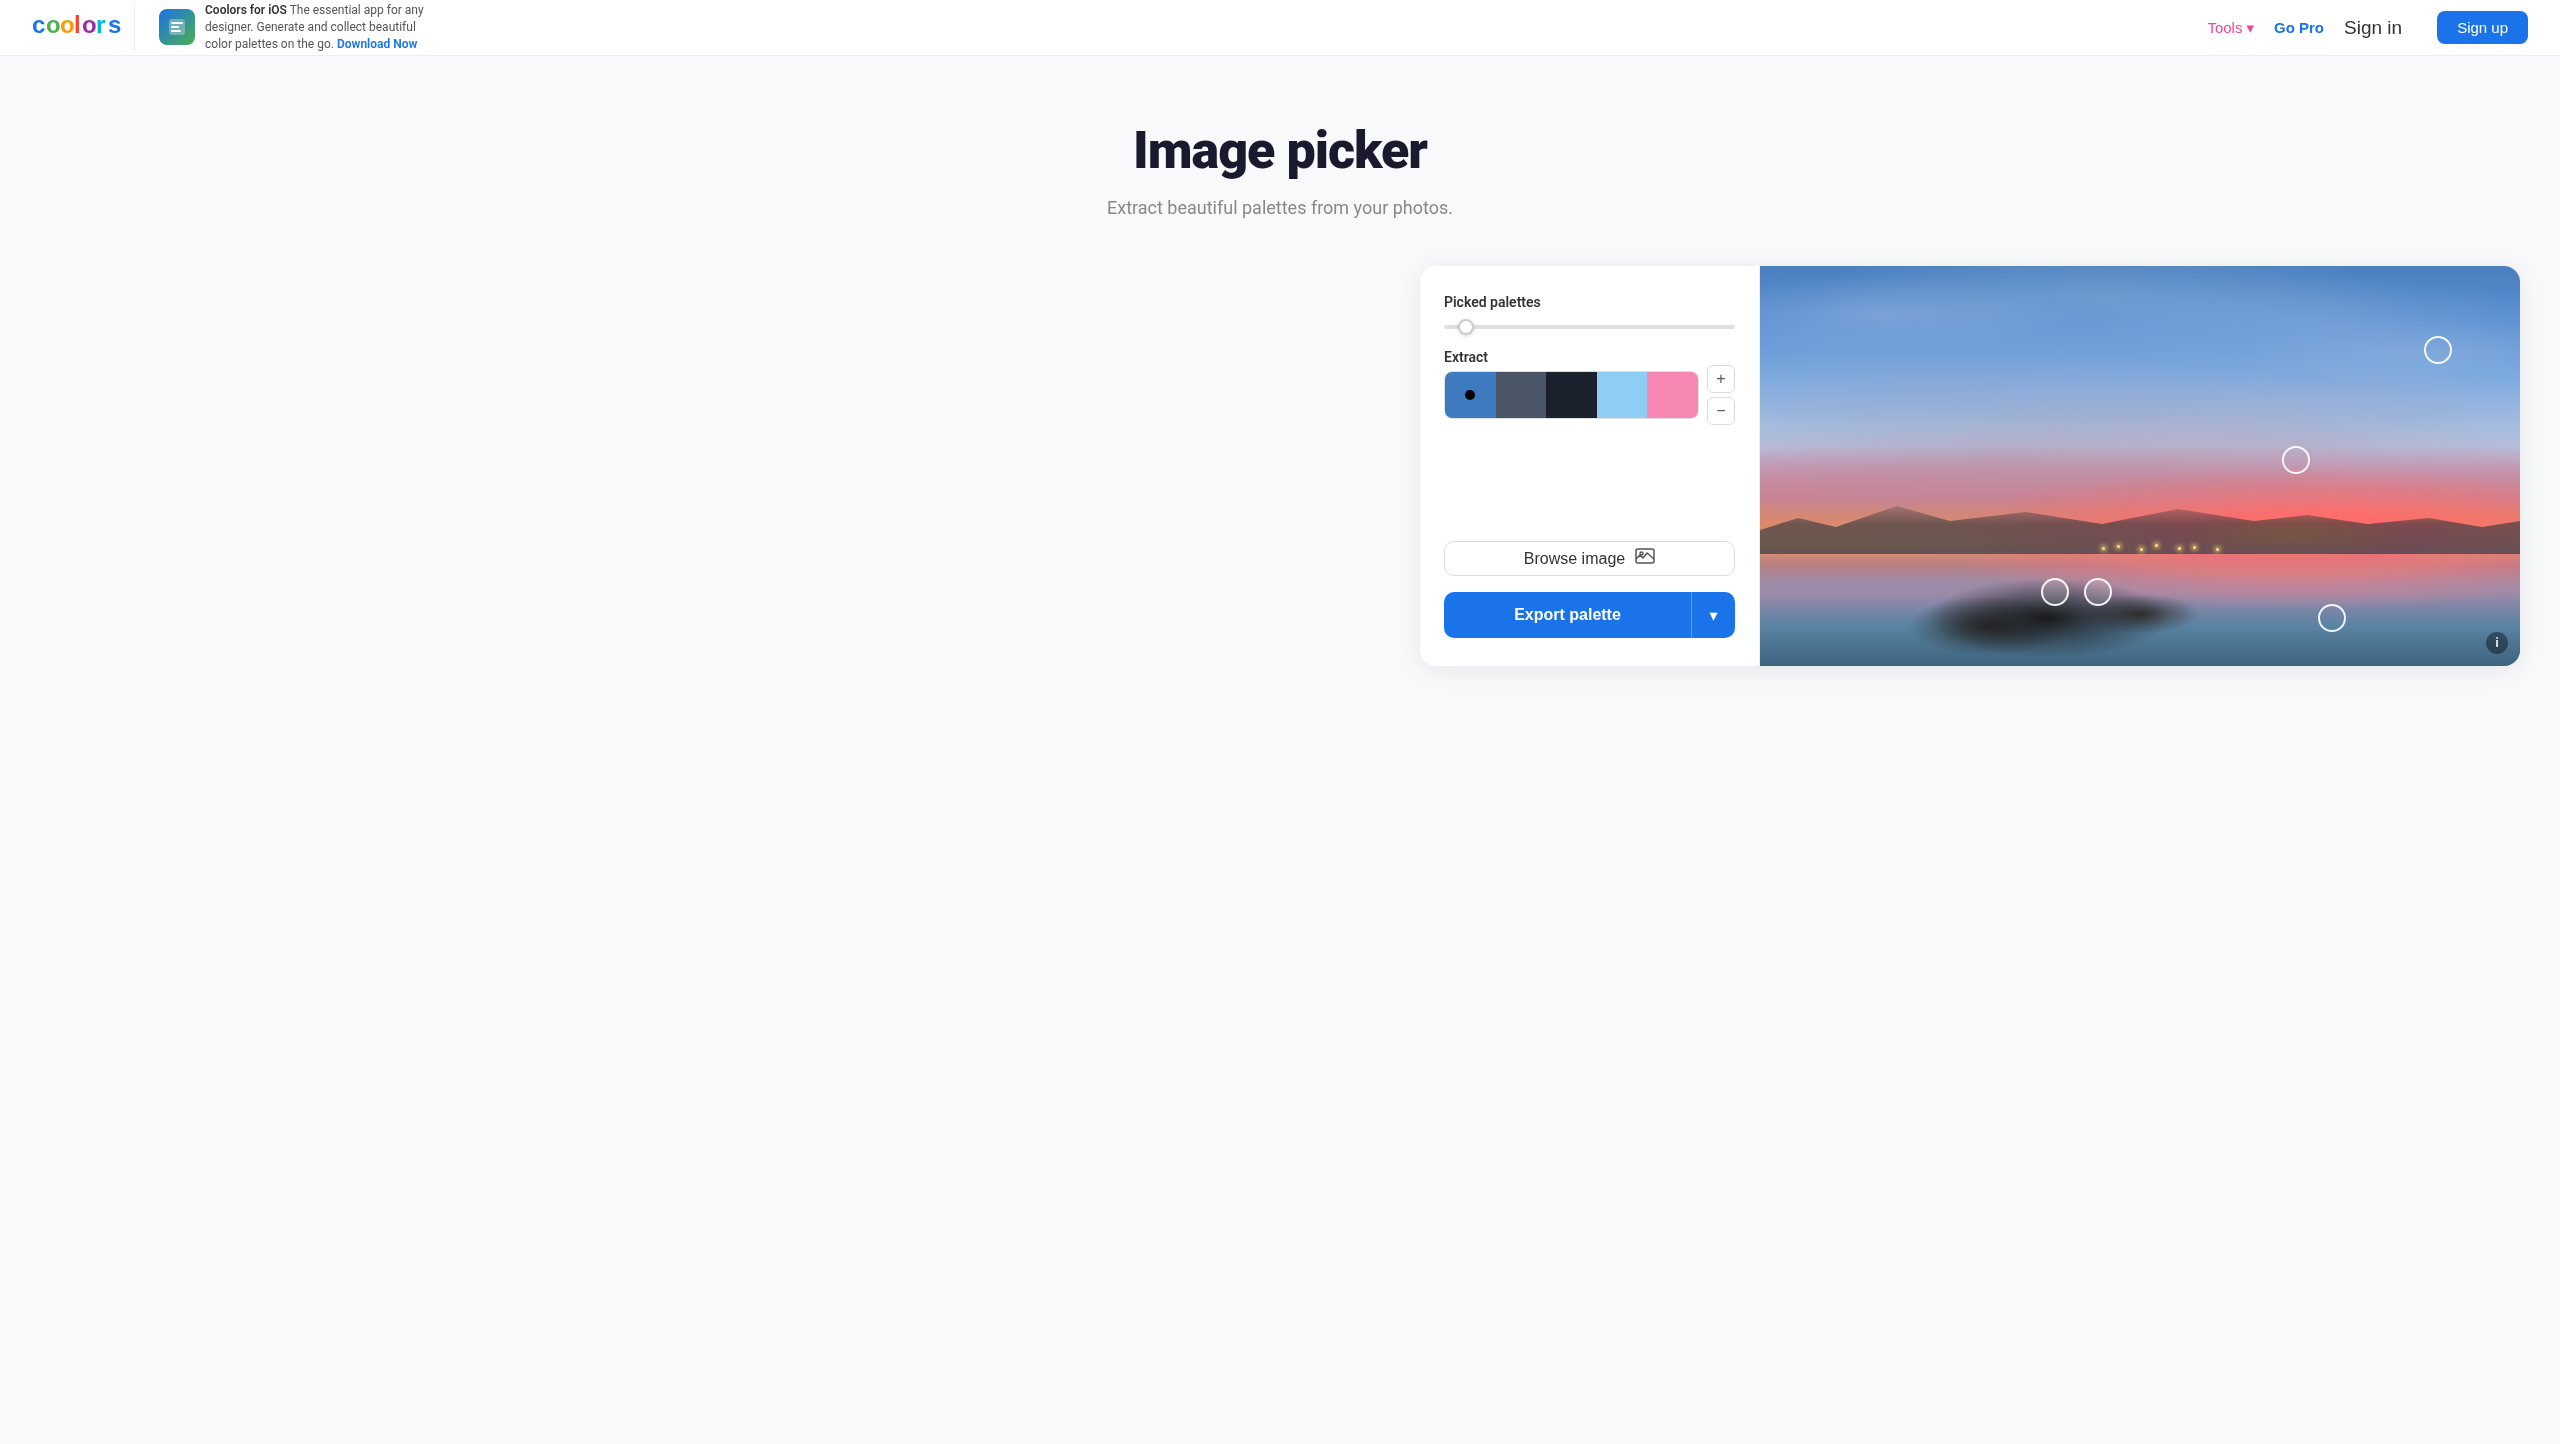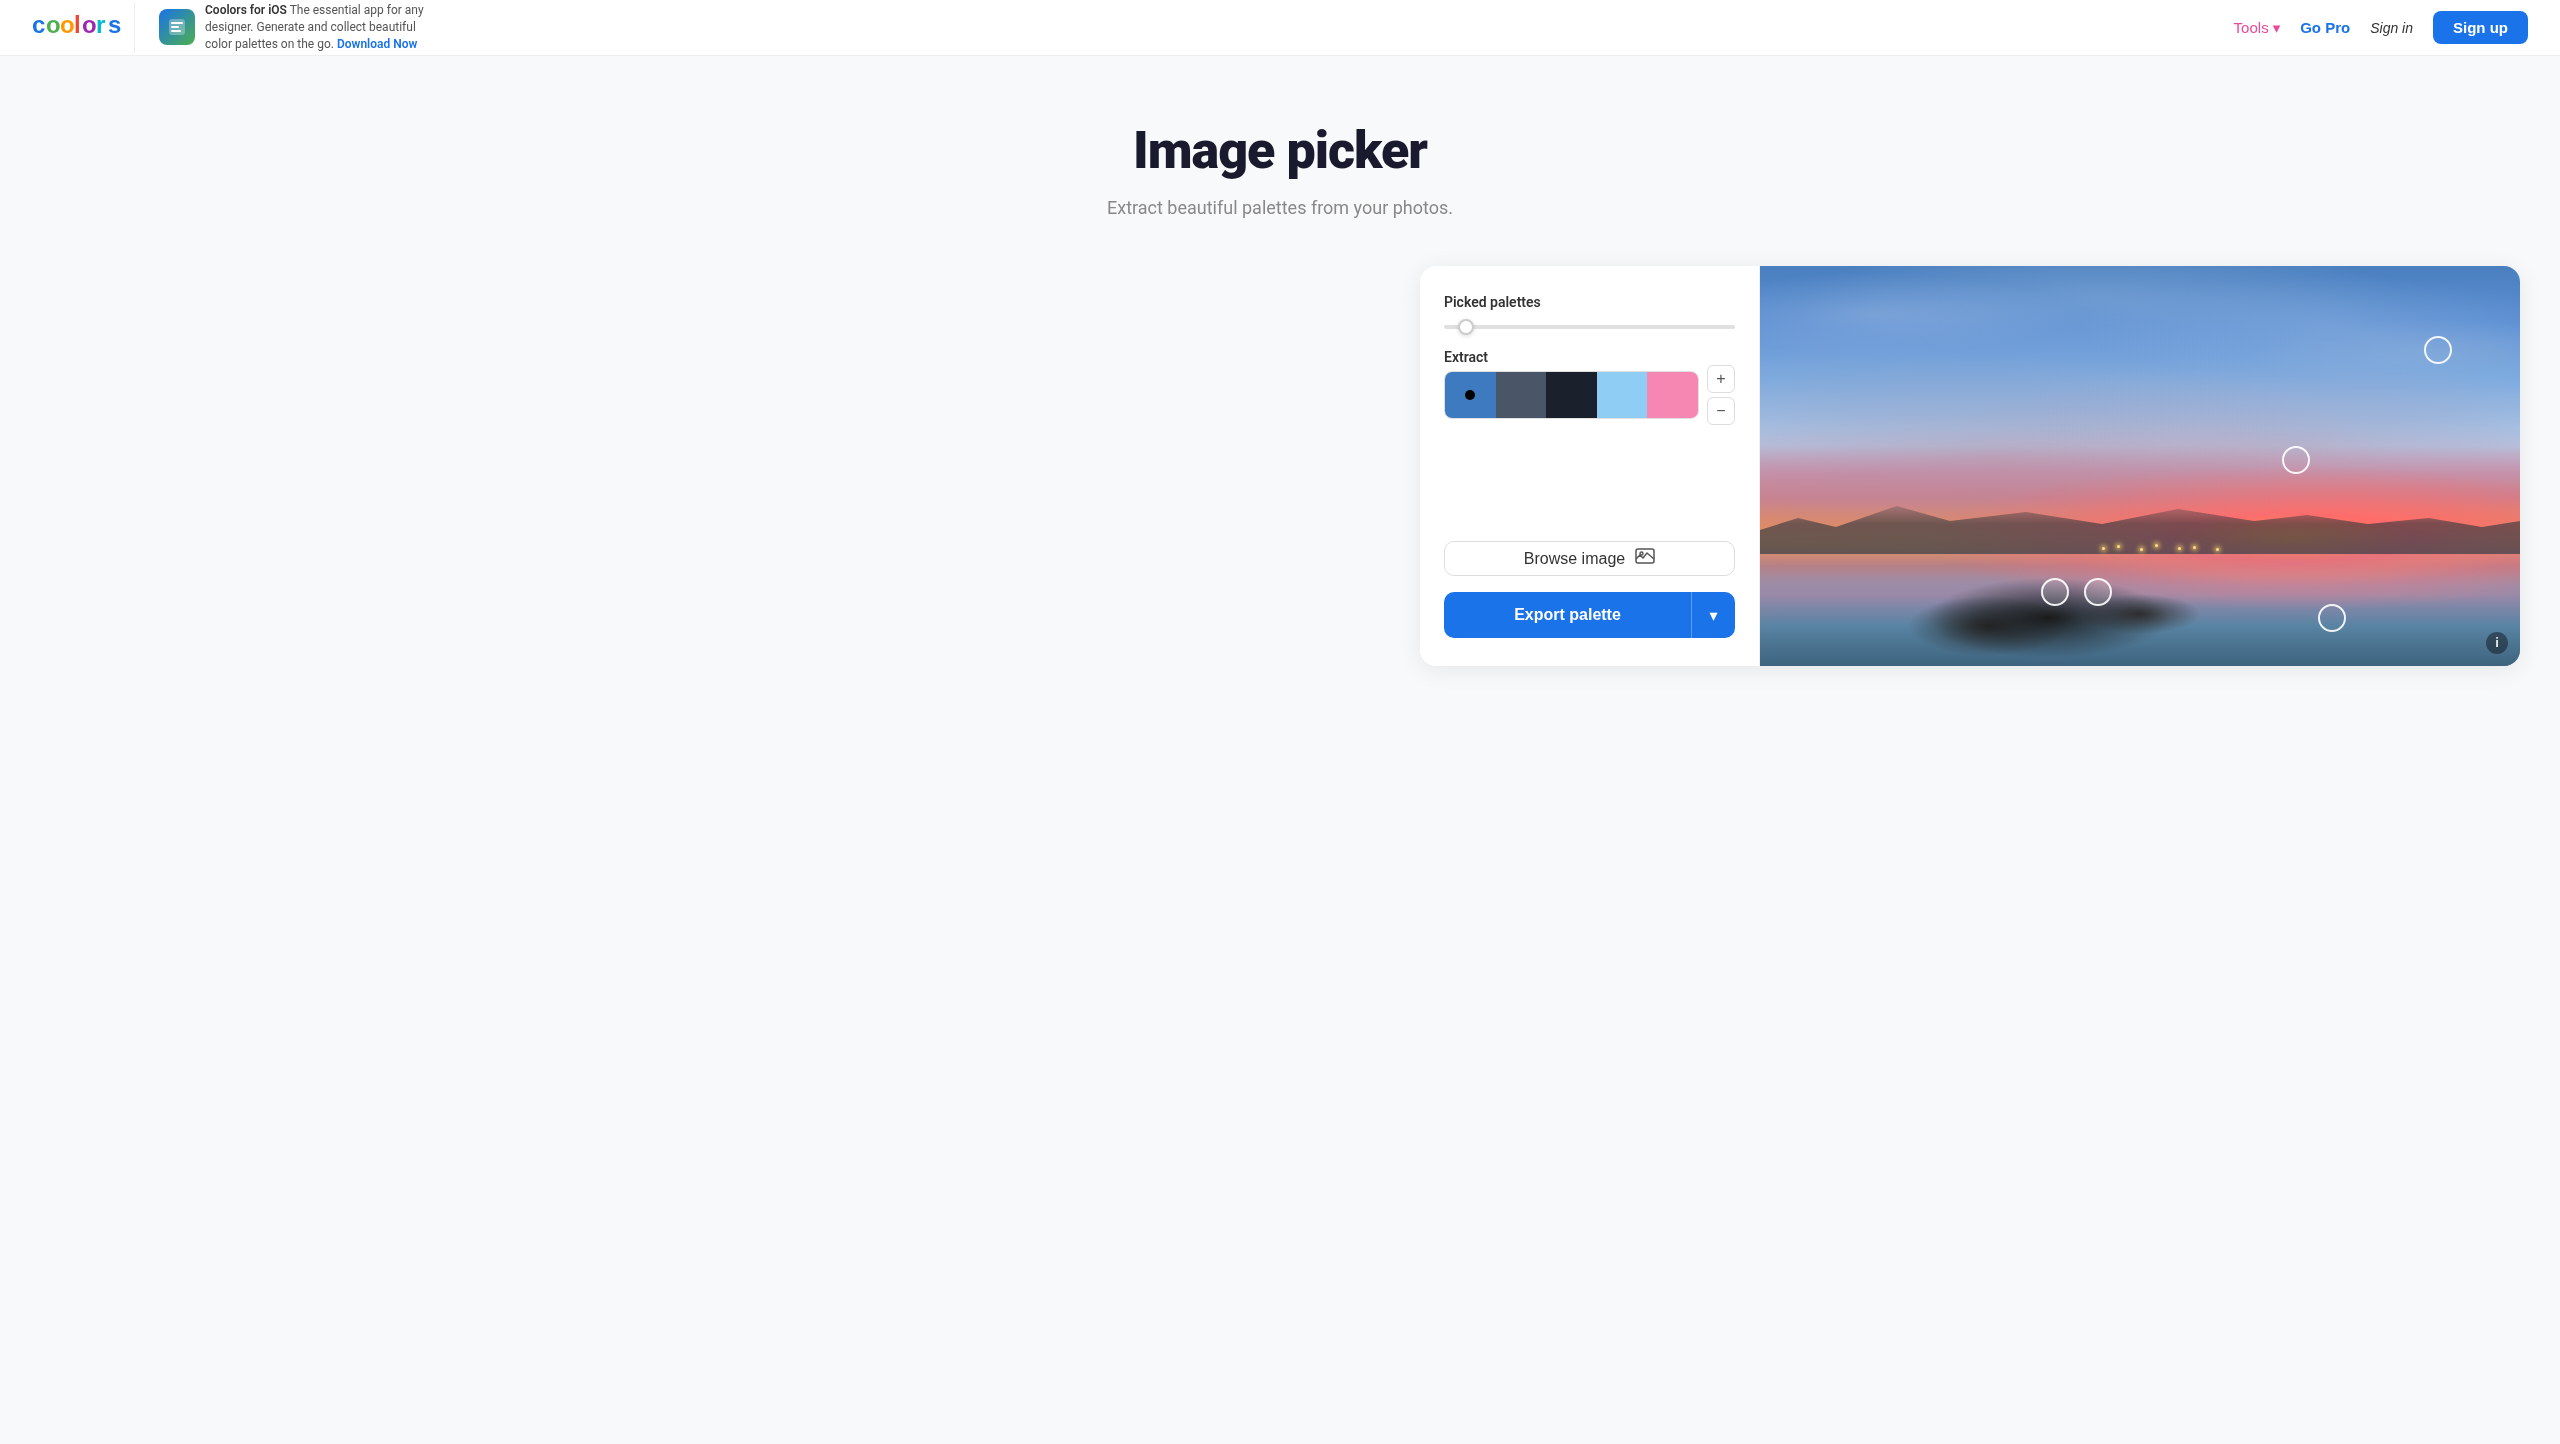--- a/index.html
+++ b/index.html
@@ -81,36 +81,36 @@
     .go-pro-btn {
       color: #1a73e8;
       font-size: 15px;
       font-weight: 700;
       cursor: pointer;
       background: none;
       border: none;
     }
     .sign-in-btn {
       color: #333;
-      font-size: 14px;
+      font-size: 19px;
       font-weight: 500;
       cursor: pointer;
       background: none;
       border: none;
-      font-style: italic;
     }
     .sign-up-btn {
       background: #1a73e8;
       color: #fff;
       font-size: 15px;
-      font-weight: 700;
+      font-weight: 400;
       padding: 8px 20px;
       border-radius: 8px;
       border: none;
       cursor: pointer;
+      margin-left: 15px;
     }
 
     
     .main {
       padding-top: 56px;
       min-height: 100vh;
       background: #f8f9fa;
     }
     .hero {
       text-align: center;

